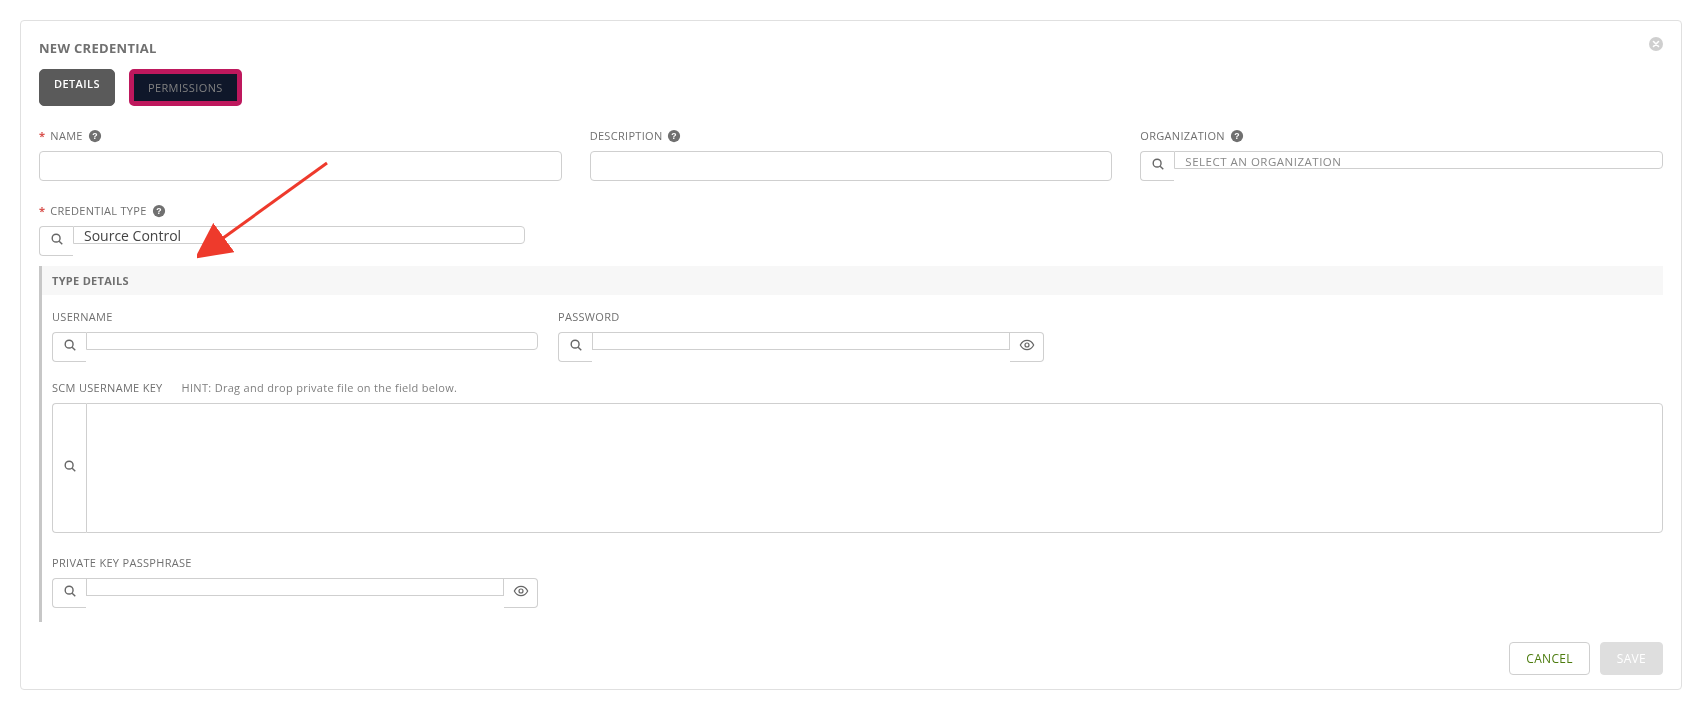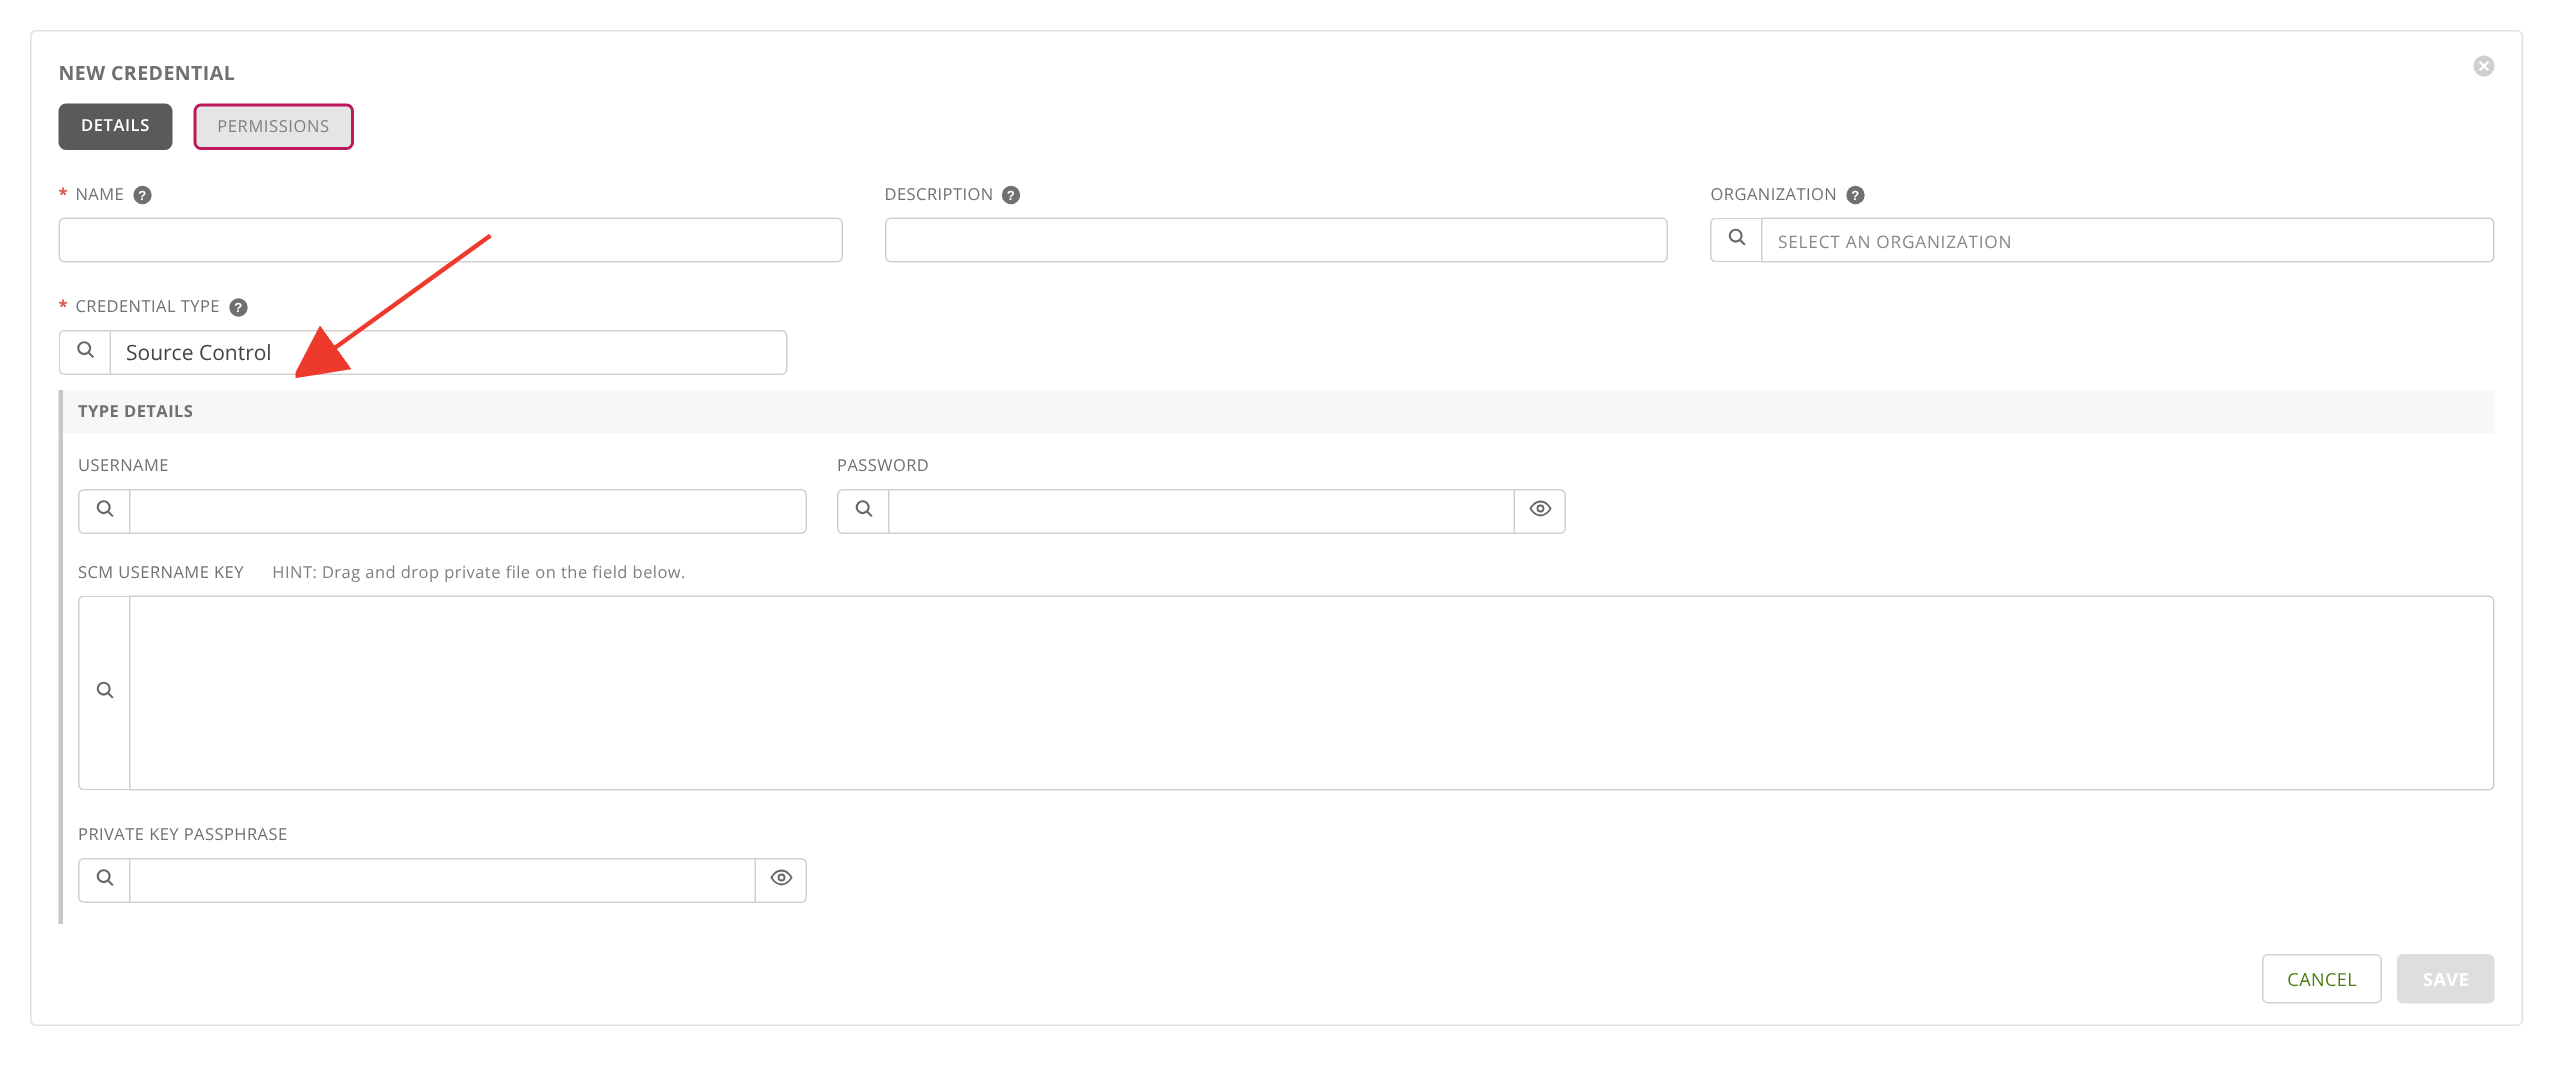--- a/index.html
+++ b/index.html
@@ -42,23 +42,23 @@
     gap: 14px;
     margin-bottom: 22px;
   }
   .tab {
     padding: 6px 14px;
     border-radius: 5px;
     font-size: 11px;
     font-weight: 400;
     letter-spacing: 0.4px;
     cursor: pointer;
-    background: #e5e5e5;
+    background: #0f172a;
     color: #808080;
-    border: 2px solid #be185d;
+    border: 5px solid #be185d;
   }
   .tab.active {
     background: #5a5a5a;
     color: #fff;
     border: 1px solid #5a5a5a;
     font-weight: 600;
   }
   .row {
     display: flex;
     gap: 28px;
@@ -117,21 +117,21 @@
     border-radius: 4px 0 0 4px;
     background: #fff;
     display: flex;
     align-items: center;
     justify-content: center;
     cursor: pointer;
     color: #666;
   }
   .lookup-input {
     flex: 1;
-    height: 30px;
+    height: 18px;
     border-radius: 0 4px 4px 0;
     padding: 0 10px;
     font-size: 14px;
   }
   .lookup-input.with-append { border-radius: 0; }
   .append-btn {
     width: 34px;
     height: 30px;
     border: 1px solid #cfcfcf;
     border-left: none;
@@ -195,21 +195,21 @@
   }
   .btn-default {
     background: #fff;
     border: 1px solid #cfcfcf;
     color: #4d7c0f;
   }
   .btn-primary {
     background: #dedede;
     border: 1px solid #dedede;
     color: #fff;
-    font-weight: 700;
+    font-weight: 400;
   }
   .half { max-width: 486px; }
   .arrow-overlay {
     position: absolute;
     pointer-events: none;
   }
 </style>
 </head>
 <body>
 

